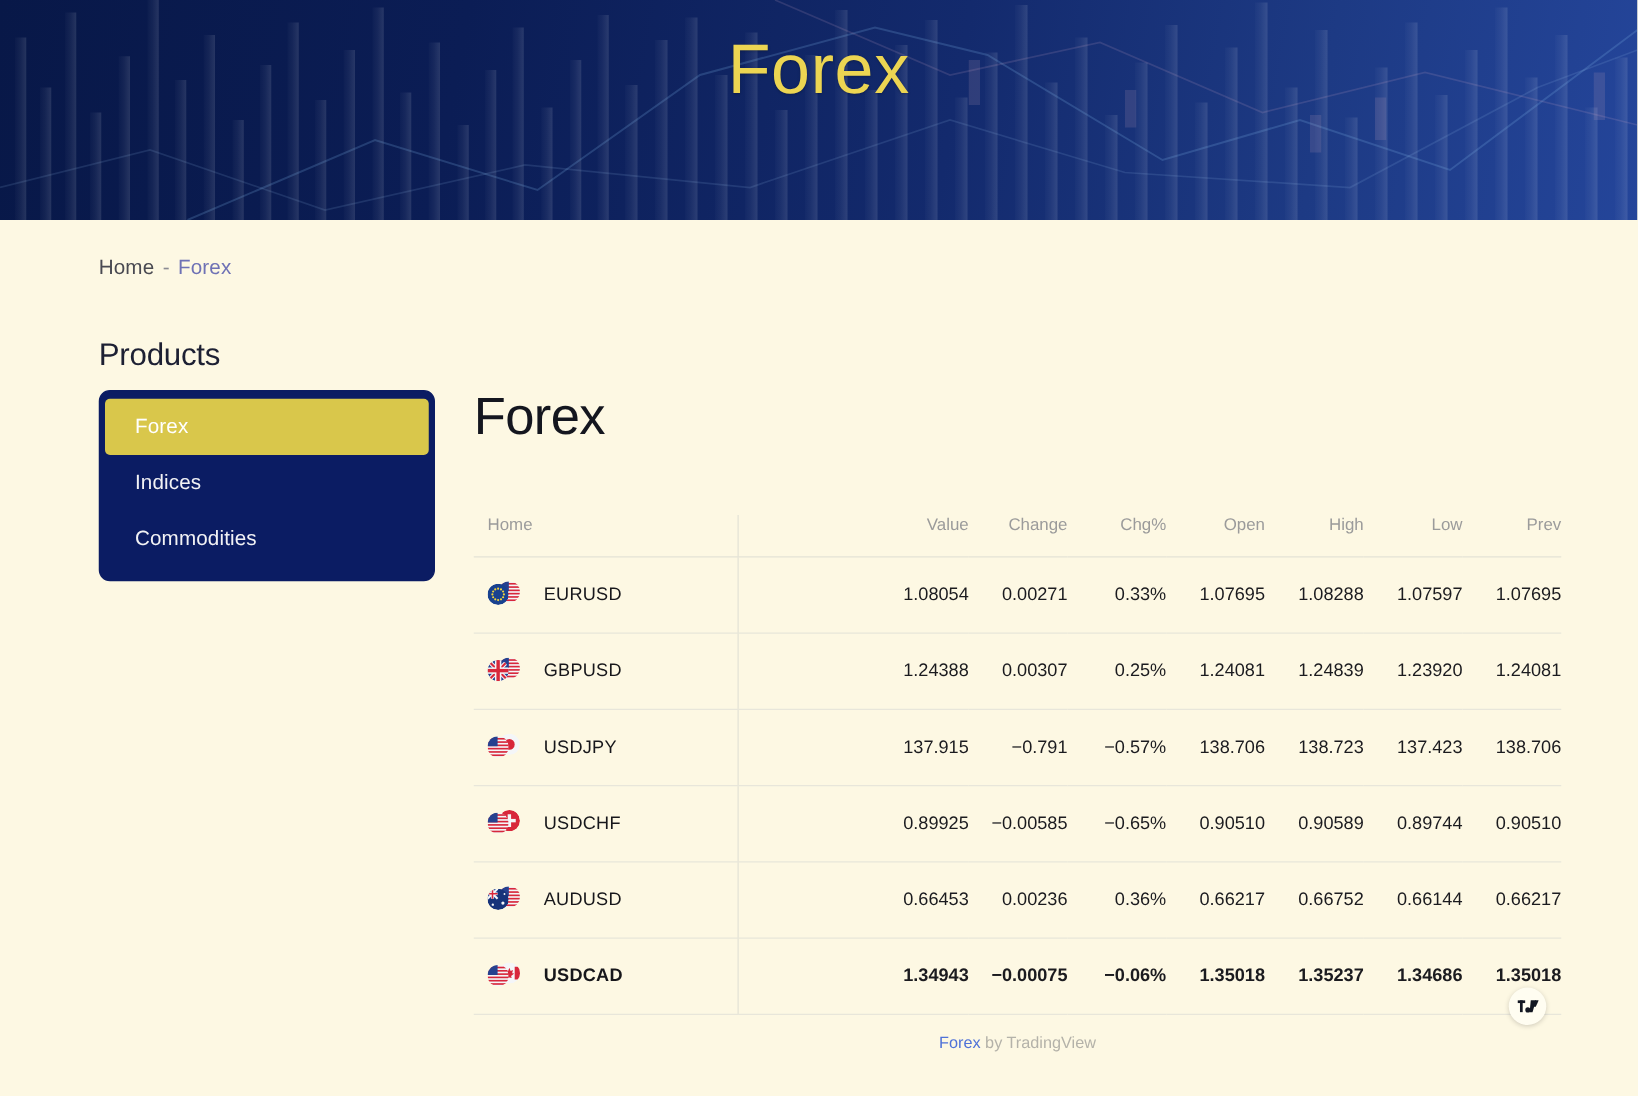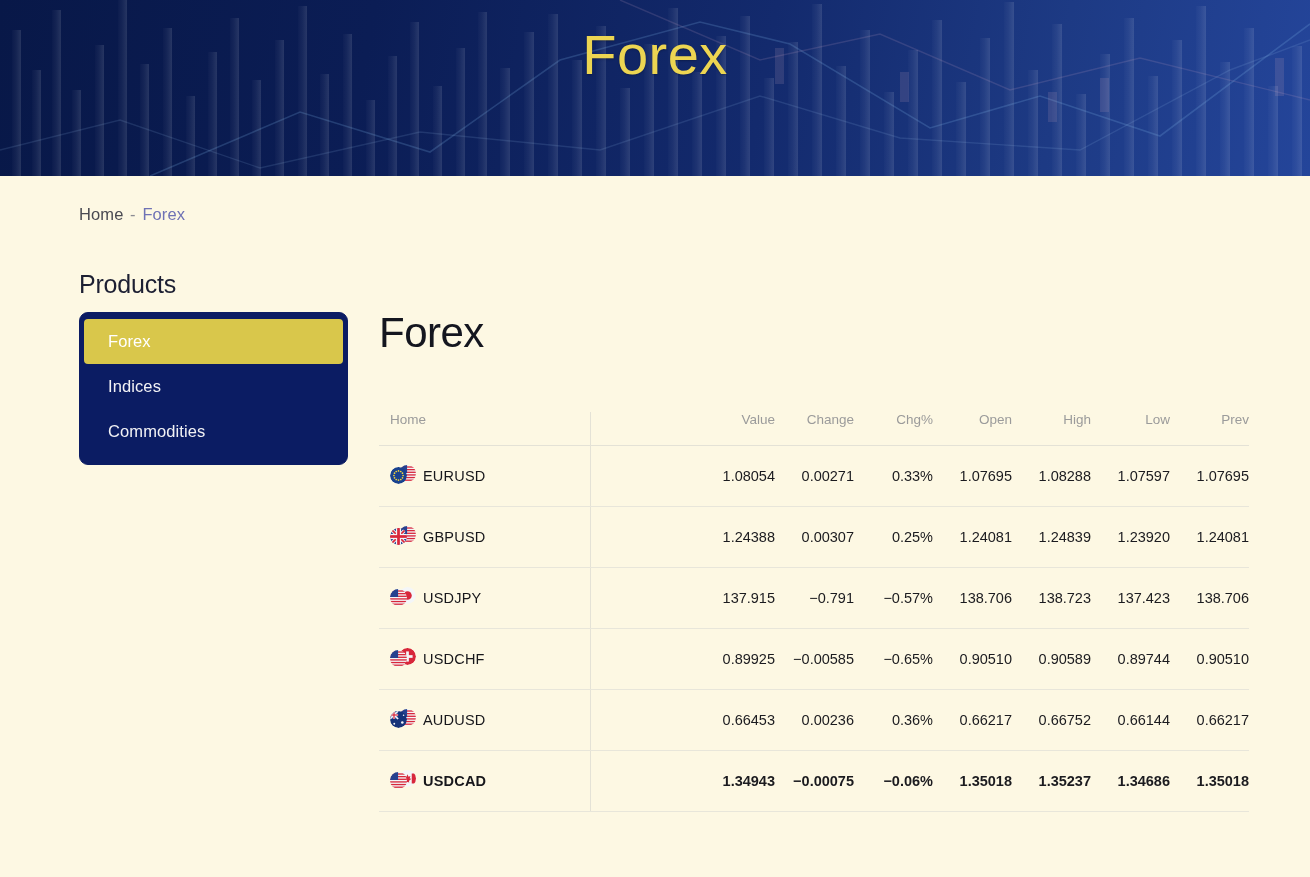--- a/index.html
+++ b/index.html
@@ -141,21 +141,21 @@
   .quote-table td.cell-name,
   .quote-table th.col-name { border-right: 1px solid #e4e2d6; }
 
   .cell-name {
     text-align: left !important;
     padding-left: 11px !important;
   }
   .name-wrap {
     display: flex;
     align-items: center;
-    gap: 5px;
+    gap: 17px;
   }
   .sym-label { font-size: 14.5px; color: #17171b; letter-spacing: .2px; }
 
   .num { padding-right: 10px; }
   .pos { color: #0a9981; }
   .neg { color: #f06a72; }
 
   .flags { position: relative; width: 28px; height: 20px; flex: none; }
   .flag {
     position: absolute;
@@ -587,14 +587,28 @@
             <td class="num neg">−0.00075</td>
             <td class="num neg">−0.06%</td>
             <td class="num">1.35018</td>
             <td class="num">1.35237</td>
             <td class="num">1.34686</td>
             <td class="num">1.35018</td>
           </tr>
         </tbody>
     </table>
 
+    <div class="footer-wrap">
+      <div class="tv-badge">
+        <svg width="17" height="12" viewBox="0 0 36 22">
+          <rect x="0" y="1" width="13" height="4.6" fill="#131722"></rect>
+          <rect x="4.2" y="1" width="4.6" height="20" fill="#131722"></rect>
+          <circle cx="17.5" cy="17.2" r="4.3" fill="#131722"></circle>
+          <polygon points="22.5,1 31.5,1 25.4,21 20.5,21" fill="#131722"></polygon>
+          <polygon points="30,1 36,1 31,12 27,12" fill="#131722"></polygon>
+        </svg>
+      </div>
+      <div class="table-footer">
+        <span class="tv-link">Forex</span><span> by TradingView</span>
+      </div>
+    </div>
   </main>
 </div>
 
 </body></html>

